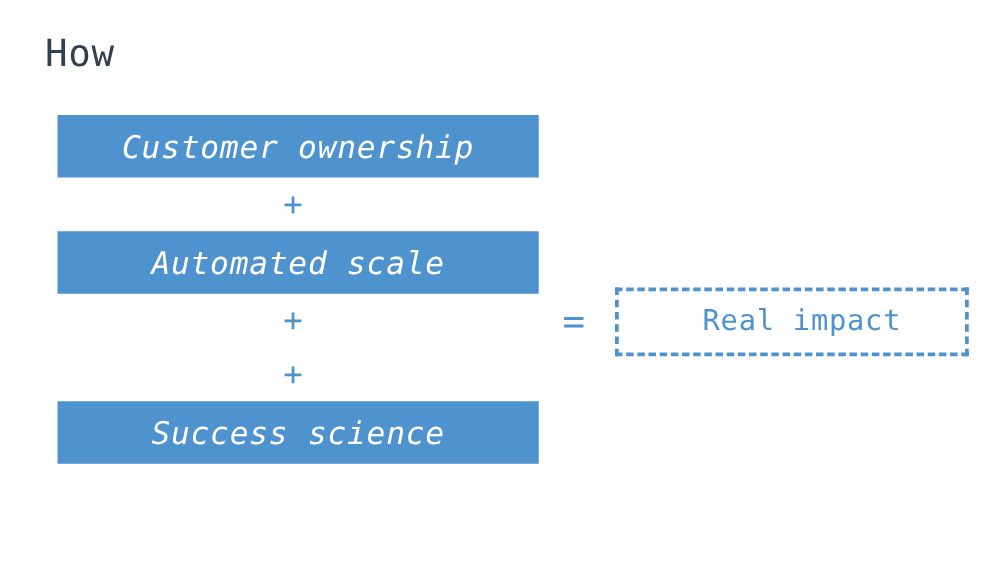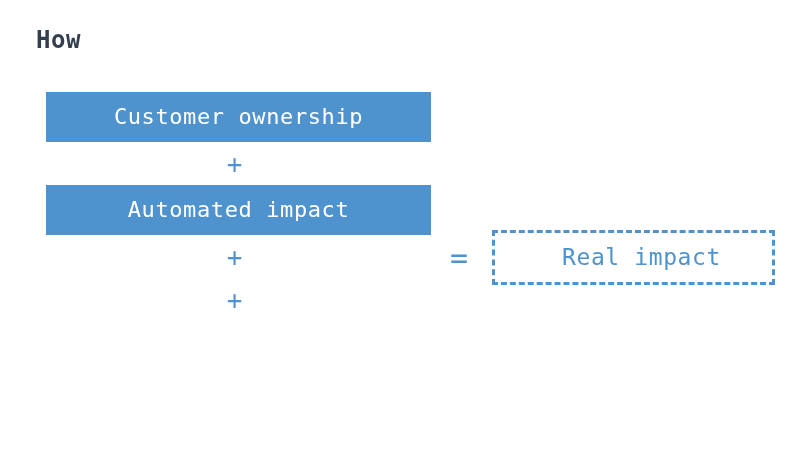--- a/index.html
+++ b/index.html
@@ -15,22 +15,22 @@
     font-family: "DejaVu Sans Mono", "Liberation Mono", monospace;
     -webkit-font-smoothing: antialiased;
   }
 
   
   .page-title {
     position: absolute;
     left: 36px;
     top: 26px;
     font-family: "DejaVu Sans Mono", "Liberation Mono", monospace;
-    font-size: 24px;
-    font-weight: 700;
+    font-size: 30px;
+    font-weight: 400;
     letter-spacing: 0.5px;
     color: #333F4F;
     white-space: nowrap;
   }
 
   
   .equation-stack {
     position: absolute;
     left: 46px;
     top: 92px;
@@ -42,25 +42,26 @@
     height: 50px;
     background: #4F93CE;
     display: flex;
     align-items: center;
     justify-content: center;
     box-sizing: border-box;
   }
   .term-label {
     color: #ffffff;
     font-family: "DejaVu Sans Mono", "Liberation Mono", monospace;
-    font-size: 22px;
+    font-size: 25px;
     font-weight: 400;
     letter-spacing: 0.6px;
     white-space: nowrap;
     line-height: 1;
+    font-style: italic;
   }
 
   .plus-row {
     width: 385px;
     height: 43px;
     display: flex;
     align-items: center;
     justify-content: center;
   }
   .plus-sign {
@@ -120,32 +121,35 @@
 
   <div class="term-box">
     <span class="term-label">Customer ownership</span>
   </div>
 
   <div class="plus-row">
     <span class="plus-sign">+</span>
   </div>
 
   <div class="term-box">
-    <span class="term-label">Automated impact</span>
+    <span class="term-label">Automated scale</span>
   </div>
 
   <div class="plus-row">
     <span class="plus-sign">+</span>
   </div>
 
 
   <div class="plus-row">
     <span class="plus-sign">+</span>
   </div>
 
+  <div class="term-box">
+    <span class="term-label">Success science</span>
+  </div>
 
 </div>
 
 <div class="equals-sign">=</div>
 
 <div class="result-box">
   <span class="result-label">Real impact</span>
 </div>
 
 </body></html>

